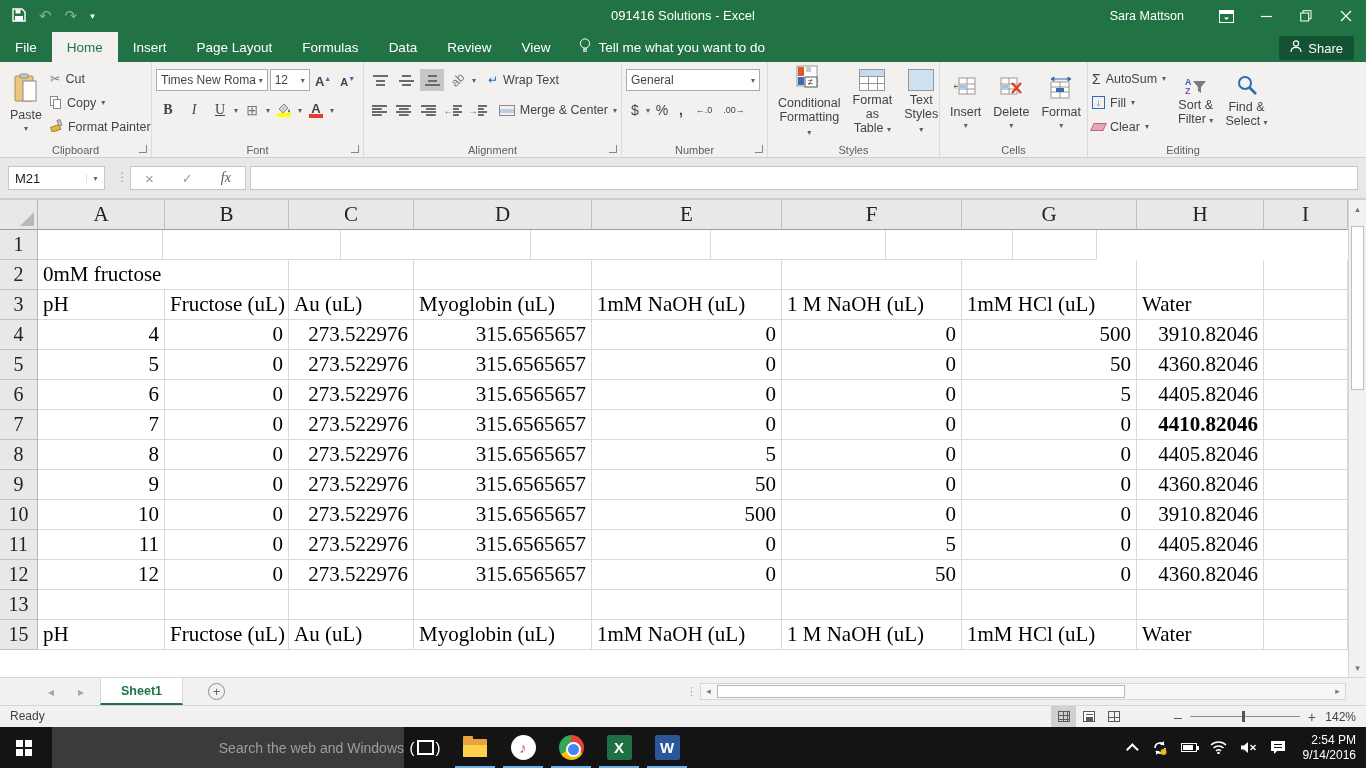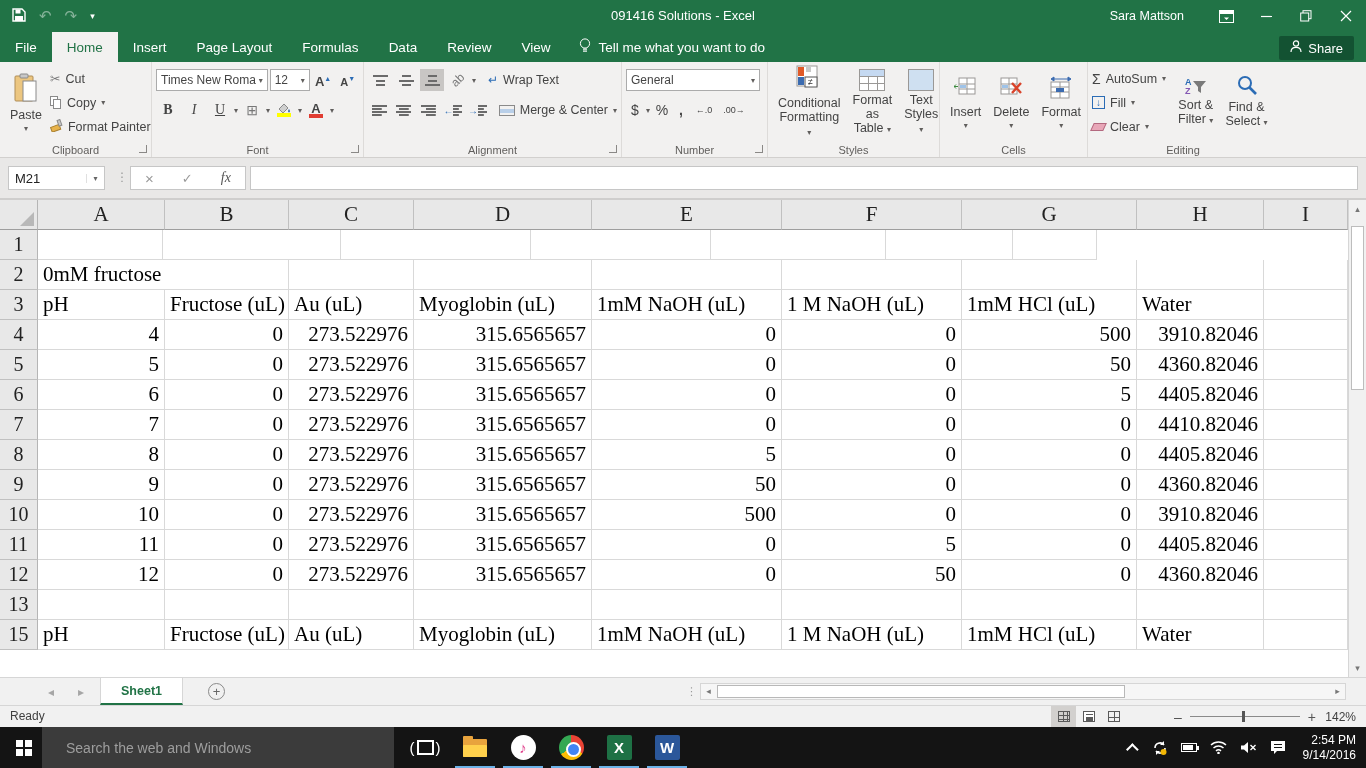--- a/index.html
+++ b/index.html
@@ -104,21 +104,21 @@
   #zoom-track .line { position:absolute; top:7px; left:0; right:0; height:1px; background:#8a8a8a; }
   #zoom-thumb { position:absolute; top:2px; left:52px; width:3px; height:11px; background:#555; }
   .zpm { font-size:14px; color:#555; line-height:14px; }
   #zoom-pct { min-width:32px; text-align:right; }
 
   
   #taskbar { position:absolute; top:727px; left:0; width:1366px; height:41px; background:#141414; color:#fff; }
   #start-btn { position:absolute; left:0; top:0; width:48px; height:41px; display:flex; align-items:center; justify-content:center; }
   .winlogo { display:grid; grid-template-columns:7px 7px; grid-template-rows:7px 7px; gap:2px; }
   .winlogo div { background:#fff; }
-  #search-box { position:absolute; left:42px; top:0; width:352px; height:41px; background:#3b3b3b; display:flex; align-items:center; }
+  #search-box { position:absolute; left:52px; top:0; width:352px; height:41px; background:#3b3b3b; display:flex; align-items:center;justify-content:flex-end; }
   #search-box span { color:#9e9e9e; font-size:14px; padding-left:24px; }
   .tb-slot { position:absolute; top:0; width:46px; height:41px; display:flex; align-items:center; justify-content:center; }
   .tb-open:after { content:""; position:absolute; left:3px; right:3px; bottom:0; height:2px; background:#6cb2e8; }
   .tv-rect { width:17px; height:15px; border:2px solid #fff; }
   .tv-brk { color:#fff; font-size:15px; margin:0 2px; }
   .folder { position:relative; width:24px; height:18px; background:#e8a33d; border-radius:1px; }
   .folder:before { content:""; position:absolute; left:0; top:-3px; width:10px; height:4px; background:#e8a33d; border-radius:1px 1px 0 0; }
   .folder:after { content:""; position:absolute; left:0; bottom:0; width:24px; height:12px; background:#ffd04c; border-radius:1px; }
   .itunes { width:25px; height:25px; background:#fff; border-radius:50%; display:flex; align-items:center; justify-content:center; color:#e0418c; font-size:15px; font-weight:bold; }
   .chrome { position:relative; width:25px; height:25px; border-radius:50%; background:conic-gradient(#ea4335 0 33%,#fbbc05 33% 66%,#34a853 66% 100%); }
@@ -572,21 +572,21 @@
       </div>
       <div class="grow">
         <div class="rowhdr">7</div>
         <div class="cell r" style="width: 127px;">7</div>
         <div class="cell r" style="width: 124px;">0</div>
         <div class="cell r" style="width: 125px;">273.522976</div>
         <div class="cell r" style="width: 178px;">315.6565657</div>
         <div class="cell r" style="width: 190px;">0</div>
         <div class="cell r" style="width: 180px;">0</div>
         <div class="cell r" style="width: 175px;">0</div>
-        <div class="cell r" style="width: 127px;">4410.82046</div>
+        <div class="cell r" style="width: 127px; font-weight: bold;">4410.82046</div>
         <div class="cell l" style="width: 84px;"></div>
       </div>
       <div class="grow">
         <div class="rowhdr">8</div>
         <div class="cell r" style="width: 127px;">8</div>
         <div class="cell r" style="width: 124px;">0</div>
         <div class="cell r" style="width: 125px;">273.522976</div>
         <div class="cell r" style="width: 178px;">315.6565657</div>
         <div class="cell r" style="width: 190px;">5</div>
         <div class="cell r" style="width: 180px;">0</div>

